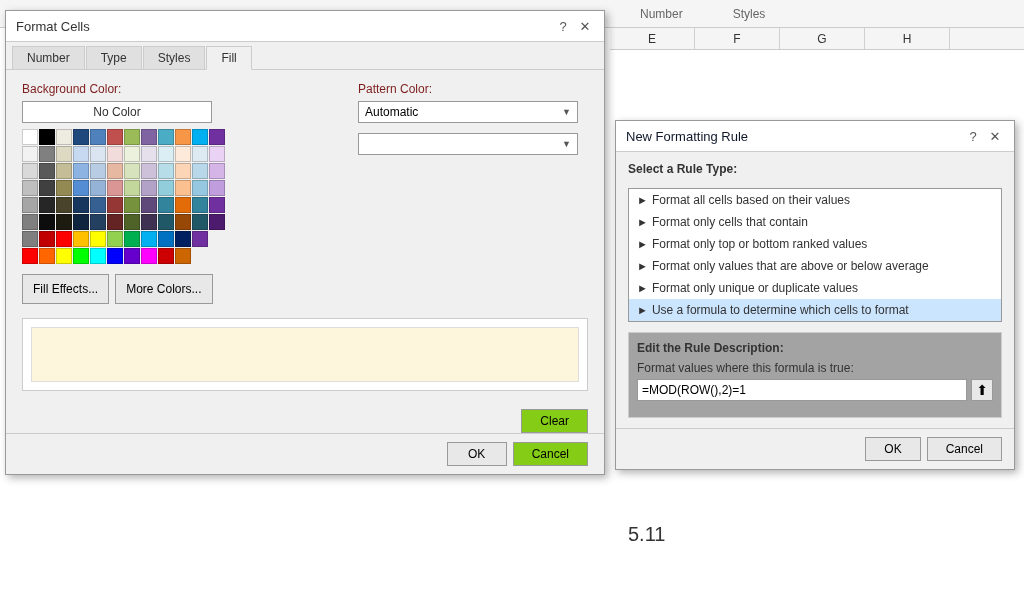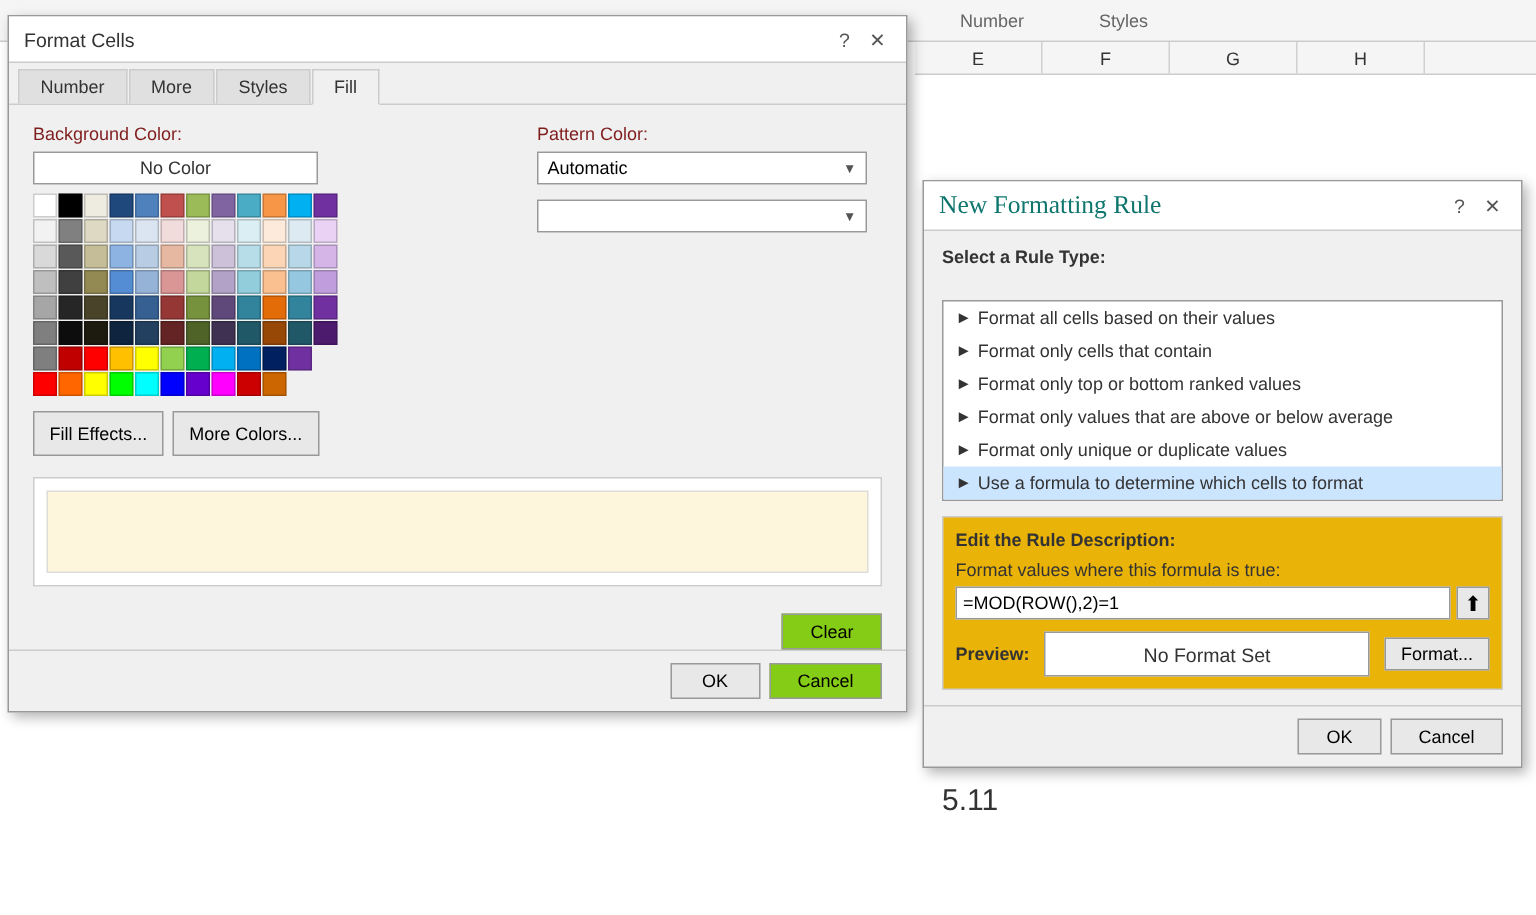--- a/index.html
+++ b/index.html
@@ -267,32 +267,31 @@
     }
     .nfd-titlebar {
       background: #ffffff;
       border-bottom: 1px solid #ccc;
       padding: 6px 10px;
       display: flex;
       align-items: center;
       justify-content: space-between;
     }
     .nfd-title {
-      font-size: 17px;
-      color: #0f766e;
-      font-family: Liberation Serif, serif;
+      font-size: 13px;
+      color: #0f172a;
     }
     .nfd-content {
       padding: 10px 12px;
     }
     .nfd-section-title {
       font-size: 12px;
       font-weight: bold;
       color: #333;
-      margin-bottom: 22px;
+      margin-bottom: 12px;
     }
     .rule-type-list {
       border: 1px solid #999;
       background: white;
       margin-bottom: 10px;
     }
     .rule-type-item {
       padding: 4px 8px;
       font-size: 12px;
       color: #333;
@@ -303,21 +302,21 @@
     }
     .rule-type-item.selected { background: #cce5ff; }
     .rule-arrow {
       color: #333;
       font-size: 11px;
     }
 
     .edit-rule-section {
       border: 1px solid #ccc;
       padding: 8px;
-      background: #eab308;
+      background: #a3a3a3;
     }
     .edit-rule-title {
       font-size: 12px;
       font-weight: bold;
       color: #333;
       margin-bottom: 6px;
     }
     .formula-label {
       font-size: 12px;
       color: #333;
@@ -424,21 +423,21 @@
   <div class="dialog-titlebar">
     <span class="dialog-title">Format Cells</span>
     <div class="dialog-controls">
       <button class="dialog-btn-small">?</button>
       <button class="dialog-btn-small">✕</button>
     </div>
   </div>
 
   <div class="tabs-bar">
     <div class="tab">Number</div>
-    <div class="tab">More</div>
+    <div class="tab">Type</div>
     <div class="tab">Styles</div>
     <div class="tab active">Fill</div>
   </div>
 
   <div class="fill-content">
     <div class="fill-row">
 
       <div class="fill-left">
         <div class="section-label">Background Color:</div>
         <button class="no-color-btn">No Color</button>
@@ -630,27 +629,20 @@
         </div>
       </div>
 
     <div class="edit-rule-section">
       <div class="edit-rule-title">Edit the Rule Description:</div>
       <div class="formula-label">Format values where this formula is true:</div>
       <div class="formula-input-row">
         <input class="formula-input" type="text" id="formula-input" value="=MOD(ROW(),2)=1" style="">
         <button class="formula-icon-btn">⬆</button>
       </div>
-      <div class="preview-row">
-        <span class="preview-label">Preview:</span>
-        <div class="preview-box">
-          <span>No Format Set</span>
-        </div>
-        <button class="format-btn">Format...</button>
-      </div>
     </div>
   </div>
 
   <div class="nfd-footer">
     <button class="nfd-footer-btn">OK</button>
     <button class="nfd-footer-btn">Cancel</button>
   </div>
 </div>
 
 </body></html>

